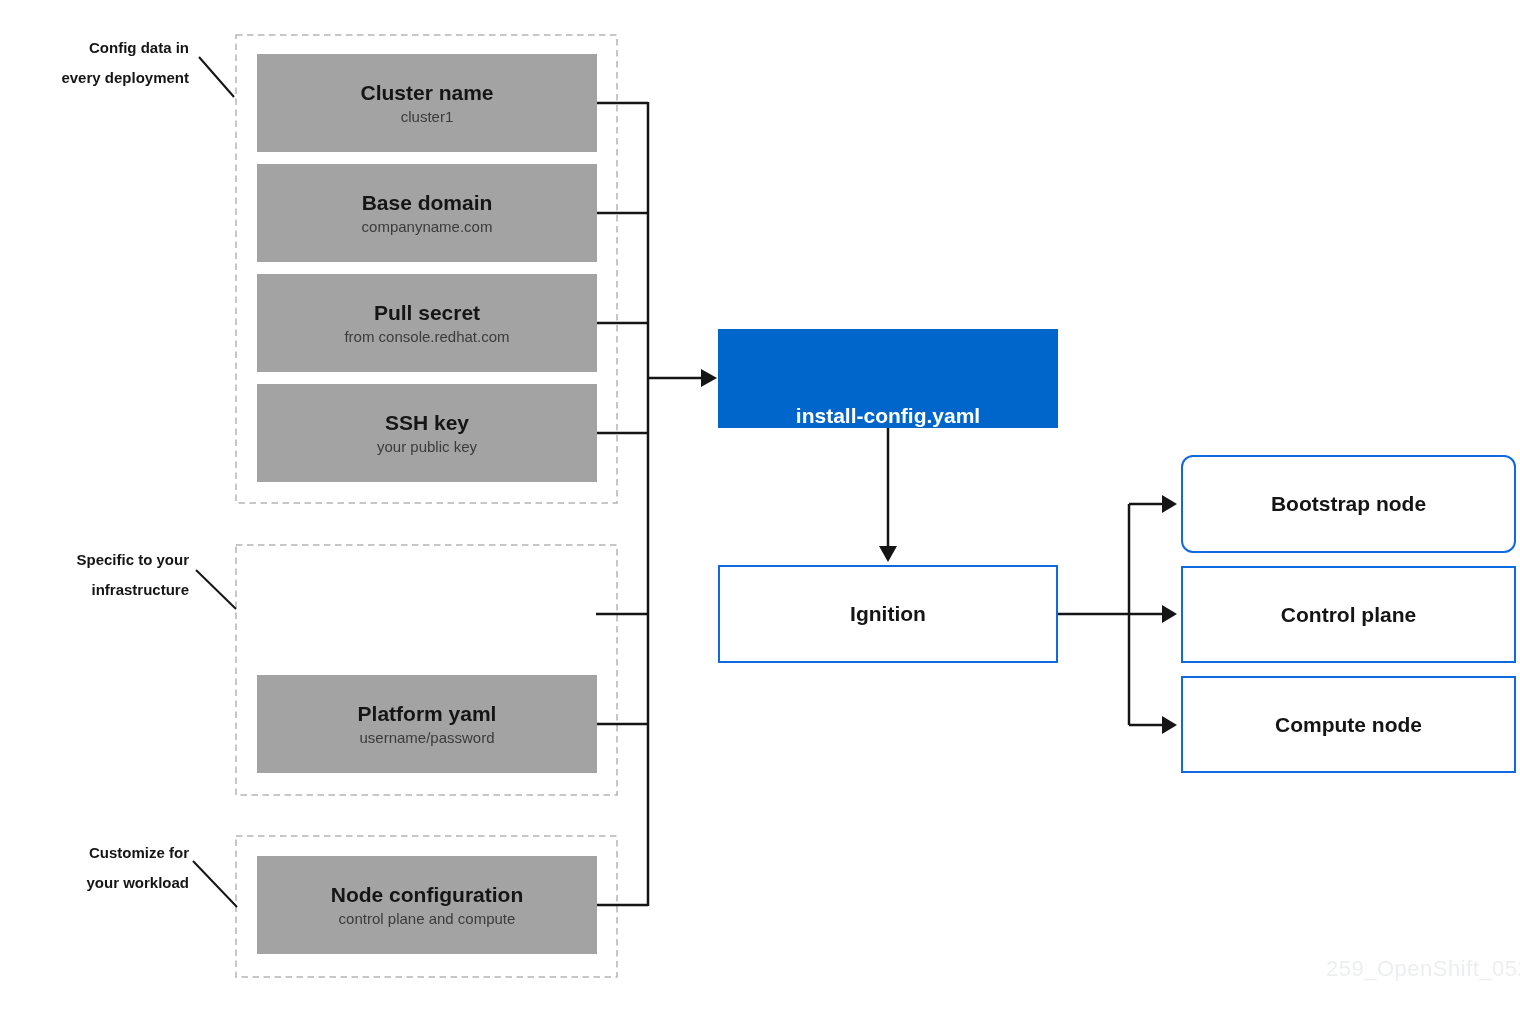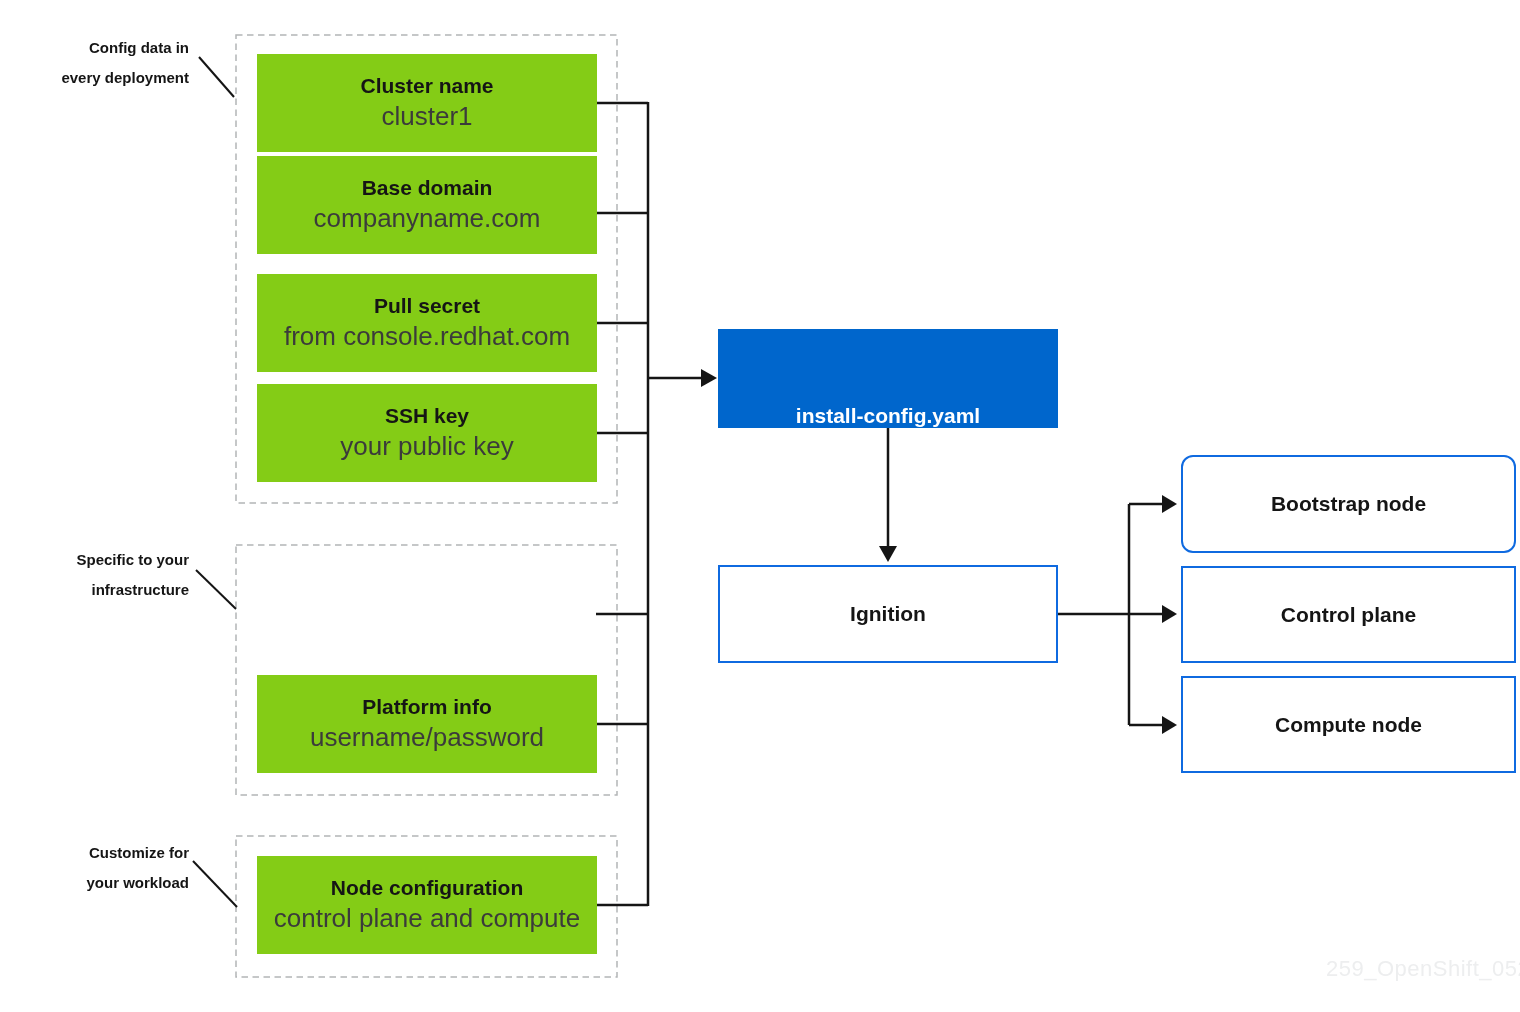--- a/index.html
+++ b/index.html
@@ -15,31 +15,31 @@
     position: absolute;
     left: 0; top: 0;
     width: 1520px; height: 1012px;
     z-index: 1;
   }
   .gbox {
     position: absolute;
     left: 257px;
     width: 340px;
     height: 98px;
-    background: #84cc16;
+    background: #a3a3a3;
     display: flex;
     flex-direction: column;
     align-items: center;
     justify-content: center;
     gap: 3px;
     z-index: 2;
     text-align: center;
   }
   .gtitle { font-size: 21px; font-weight: bold; color: #151515; }
-  .gsub   { font-size: 26px; font-weight: normal; color: #3b3b3b; }
+  .gsub   { font-size: 15px; font-weight: normal; color: #3b3b3b; }
   .bluebox {
     position: absolute;
     left: 718px; top: 329px;
     width: 340px; height: 99px;
     background: #0066cc;
     color: #ffffff;
     display: flex;
     align-items: flex-end;
     justify-content: center;
     font-size: 21px;
@@ -140,35 +140,35 @@
   </div>
   <div class="annot" id="annot-workload">
     <div>Customize for</div>
     <div>your workload</div>
   </div>
 
   <div class="gbox" style="top:54px">
     <div class="gtitle">Cluster name</div>
     <div class="gsub">cluster1</div>
   </div>
-  <div class="gbox" style="top:156px">
+  <div class="gbox" style="top:164px">
     <div class="gtitle">Base domain</div>
     <div class="gsub">companyname.com</div>
   </div>
   <div class="gbox" style="top:384px">
     <div class="gtitle">SSH key</div>
     <div class="gsub">your public key</div>
   </div>
   <div class="gbox" style="top:274px">
     <div class="gtitle">Pull secret</div>
     <div class="gsub">from console.redhat.com</div>
   </div>
 
   <div class="gbox" style="top:675px">
-    <div class="gtitle">Platform info</div>
+    <div class="gtitle">Platform yaml</div>
     <div class="gsub">username/password</div>
   </div>
 
   <div class="gbox" style="top:856px">
     <div class="gtitle">Node configuration</div>
     <div class="gsub">control plane and compute</div>
   </div>
 
   <div class="bluebox">
     <span>install-config.yaml</span>

